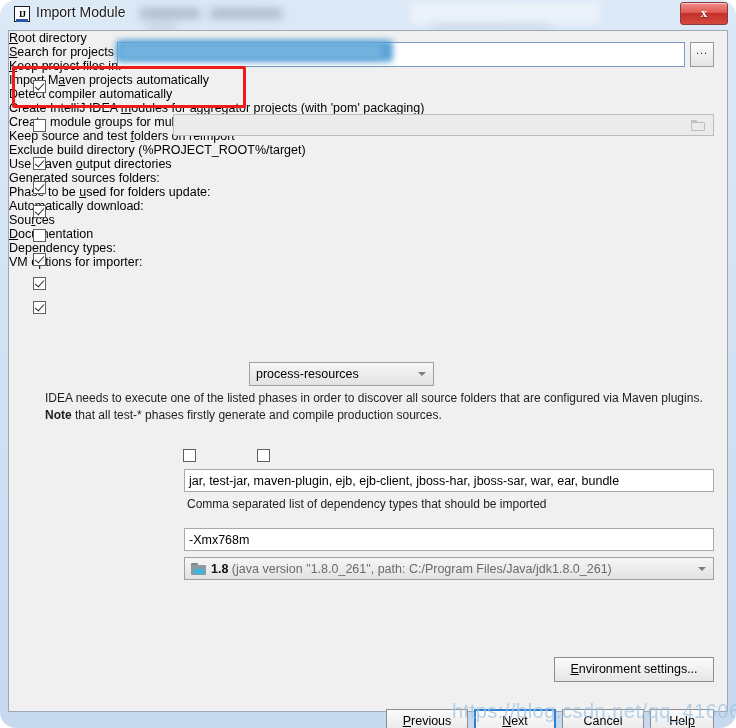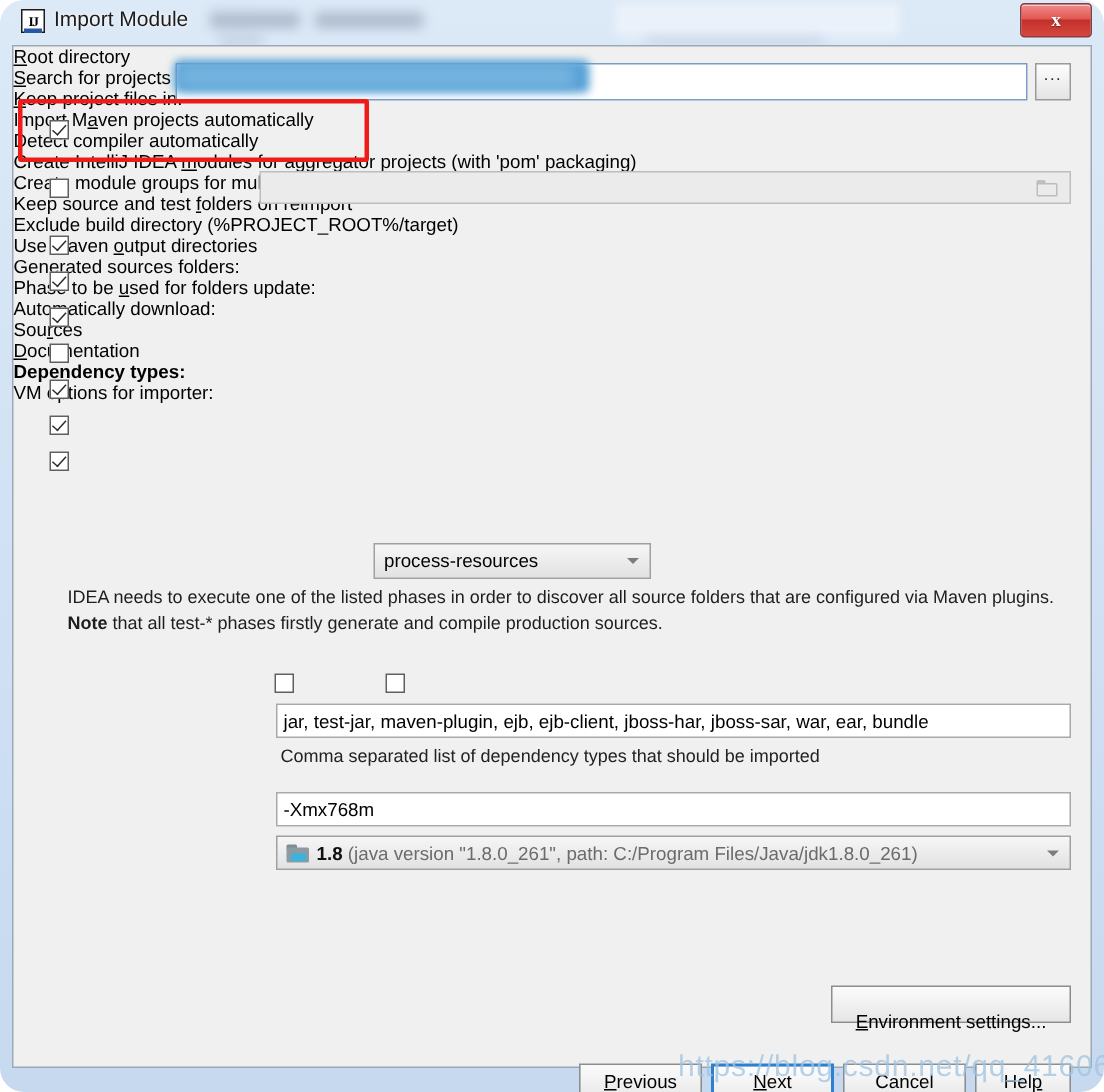--- a/index.html
+++ b/index.html
@@ -288,39 +288,39 @@
 
       <div class="hint" style="left:36px; top:360px;">IDEA needs to execute one of the listed phases in order to discover all source folders that are configured via Maven plugins.</div>
       <div class="hint" style="left:36px; top:377px;"><b>Note</b><span> that all test-* phases firstly generate and compile production sources.</span></div>
 
       <div class="lbl" style="left:14px; top:417px;">Automatically download:</div>
       <div class="cb" style="left:174px; top:418px;"></div>
       <div class="lbl" style="left:192px; top:417px;">Sou<u class="mn">r</u>ces</div>
       <div class="cb" style="left:248px; top:418px;"></div>
       <div class="lbl" style="left:266px; top:417px;"><u class="mn">D</u>ocumentation</div>
 
-      <div class="lbl" style="left:14px; top:443px;font-weight:bold;">Dependency types:</div>
+      <div class="lbl" style="left:14px; top:443px;">Dependency types:</div>
       <div class="textfield plain" style="left:175px; top:438px; width:530px; height:23px;">jar, test-jar, maven-plugin, ejb, ejb-client, jboss-har, jboss-sar, war, ear, bundle</div>
       <div class="hint" style="left:178px; top:466px; color:#222;">Comma separated list of dependency types that should be imported</div>
 
       <div class="lbl" style="left:14px; top:502px;">VM options for importer:</div>
       <div class="textfield plain" style="left:175px; top:497px; width:530px; height:23px;">-Xmx768m</div>
 
       <div class="combo disabled" style="left:175px; top:526px; width:530px; height:23px; padding-left:26px;">
         <span class="jdk-ico" style="left:6px; top:5px;">
           <span class="t"></span>
             <span class="b"></span>
             <span class="s"></span>
         </span>
         <b style="color:#111;">1.8</b><span style="color:#6b6b6b;"> (java version "1.8.0_261", path: C:/Program Files/Java/jdk1.8.0_261)</span>
         <span class="arrow"></span>
       </div>
 
       <div class="btn" style="left:545px; top:626px; width:160px; height:25px;">
-        <span class="cap" style="top:16px;"><u class="mn">E</u>nvironment settings...</span>
+        <span class="cap" style="top:4px;"><u class="mn">E</u>nvironment settings...</span>
       </div>
 
       <div class="btn" style="left:377px; top:678px; width:82px; height:26px;">
         <span class="cap" style="top:4px;"><u class="mn">P</u>revious</span>
       </div>
       <div class="btn default" style="left:465px; top:678px; width:82px; height:26px;">
         <span class="cap" style="top:3px;"><u class="mn">N</u>ext</span>
       </div>
       <div class="btn" style="left:553px; top:678px; width:82px; height:26px;">
         <span class="cap" style="top:4px;">Cancel</span>

